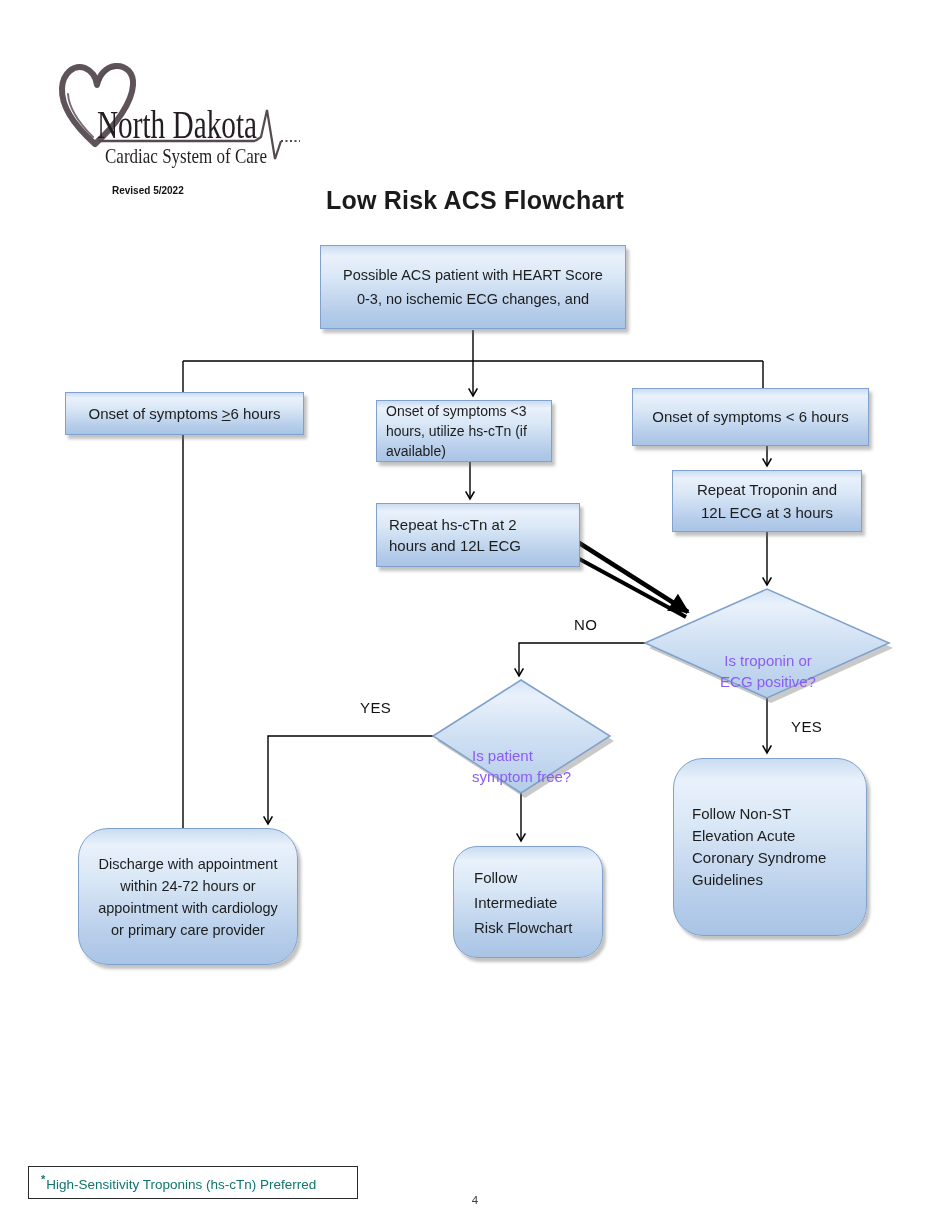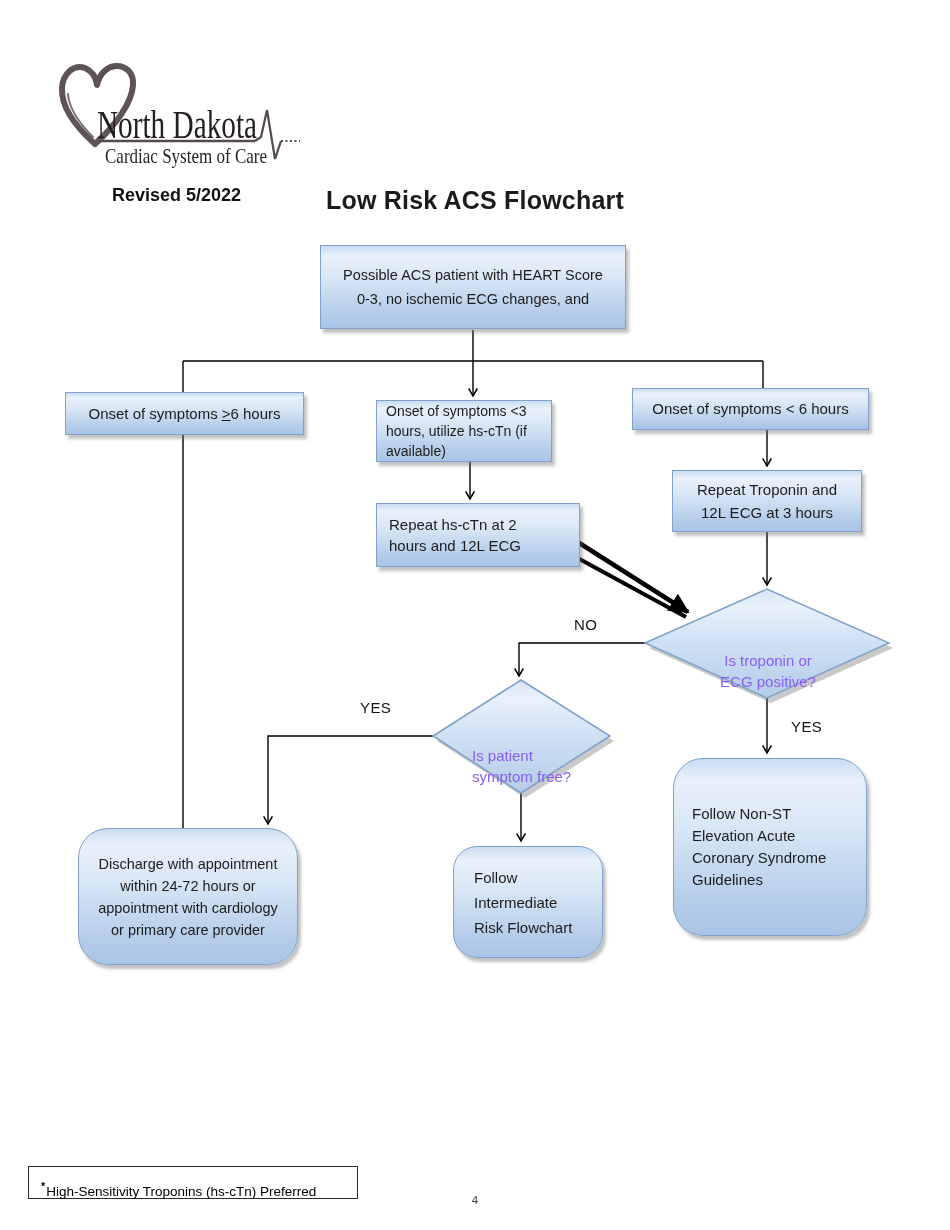--- a/index.html
+++ b/index.html
@@ -3,21 +3,21 @@
 <meta charset="utf-8">
 <style>
   html,body{margin:0;padding:0;background:#ffffff;}
   #page{
     position:relative;width:950px;height:1230px;background:#ffffff;overflow:hidden;
     font-family:"Liberation Sans",sans-serif;color:#1c1c1c;
   }
   
   #logo{position:absolute;left:55px;top:58px;width:250px;height:115px;}
   #revised{
-    position:absolute;left:112px;top:185px;font-size:18px;font-weight:600;color:#111;
+    position:absolute;left:112px;top:185px;font-size:10px;font-weight:600;color:#111;
   }
   #title{
     position:absolute;left:0;top:186px;width:950px;text-align:center;
     font-size:25px;letter-spacing:.2px;color:#1b1b1b;font-weight:bold;
   }
   
   #wires{position:absolute;left:0;top:0;width:950px;height:1230px;z-index:1;}
   
   .node{
     position:absolute;z-index:2;box-sizing:border-box;
@@ -28,41 +28,41 @@
     font-size:14.5px;line-height:20px;color:#1c1c1c;
   }
   .node span{display:block;}
   .node.center{text-align:center;justify-content:center;}
   .rounded{border-radius:28px;}
   #n-start{left:320px;top:245px;width:306px;height:84px;line-height:24px;padding:0 18px;}
   #n-gte6{left:65px;top:392px;width:239px;height:43px;font-size:15px;flex-direction:row;justify-content:center;align-items:center;}
   #n-gte6 span{display:inline;}
   #n-gte6 .op{text-decoration:underline;margin-left:4px;}
   #n-lt3{left:376px;top:400px;width:176px;height:62px;font-size:14px;padding-left:9px;padding-right:10px;}
-  #n-lt6{left:632px;top:388px;width:237px;height:42px;font-size:15px;}
+  #n-lt6{left:632px;top:388px;width:237px;height:58px;font-size:15px;}
   #n-hsctn{left:376px;top:503px;width:204px;height:64px;font-size:15px;line-height:21px;padding-left:12px;}
   #n-troponin{left:672px;top:470px;width:190px;height:62px;font-size:15px;line-height:23px;}
   #n-discharge{left:78px;top:828px;width:220px;height:137px;line-height:22px;border-radius:30px;padding:0 8px;}
   #n-intermediate{left:453px;top:846px;width:150px;height:112px;font-size:15px;line-height:25px;border-radius:24px;padding-left:20px;padding-right:20px;}
   #n-nste{left:673px;top:758px;width:194px;height:178px;font-size:15px;line-height:22px;border-radius:30px;padding-left:18px;padding-right:6px;}
   
   .dtext{position:absolute;z-index:2;font-size:15px;color:#8b5cf6;margin-top:33px;}
   .dtext span{display:block;}
   #d1-text{left:690px;top:617px;width:156px;text-align:center;line-height:21px;}
   #d2-text{left:472px;top:712px;line-height:21px;}
   
   .blabel{position:absolute;z-index:2;font-size:15px;color:#111;letter-spacing:.4px;}
   #lbl-no{left:574px;top:616px;}
   #lbl-yes-left{left:360px;top:699px;}
   #lbl-yes-right{left:791px;top:718px;}
   
   #footnote{
     position:absolute;left:28px;top:1166px;width:330px;height:33px;box-sizing:border-box;
-    border:1.6px solid #2b2b2b;display:flex;align-items:flex-end;padding-left:12px;
-    font-size:13.5px;color:#000000;z-index:2;background:#fff;
+    border:1.6px solid #2b2b2b;display:flex;align-items:center;padding-left:12px;
+    font-size:13.5px;color:#0f766e;z-index:2;background:#fff;
   }
   #footnote sup{font-weight:700;font-size:11px;margin-right:1px;}
   #pagenum{position:absolute;left:0;top:1194px;width:950px;text-align:center;font-size:11.5px;color:#3c3c44;}
 </style>
 </head>
 <body>
 
 <div id="page">
 
   <svg id="logo" viewBox="0 0 250 115" xmlns="http://www.w3.org/2000/svg">

